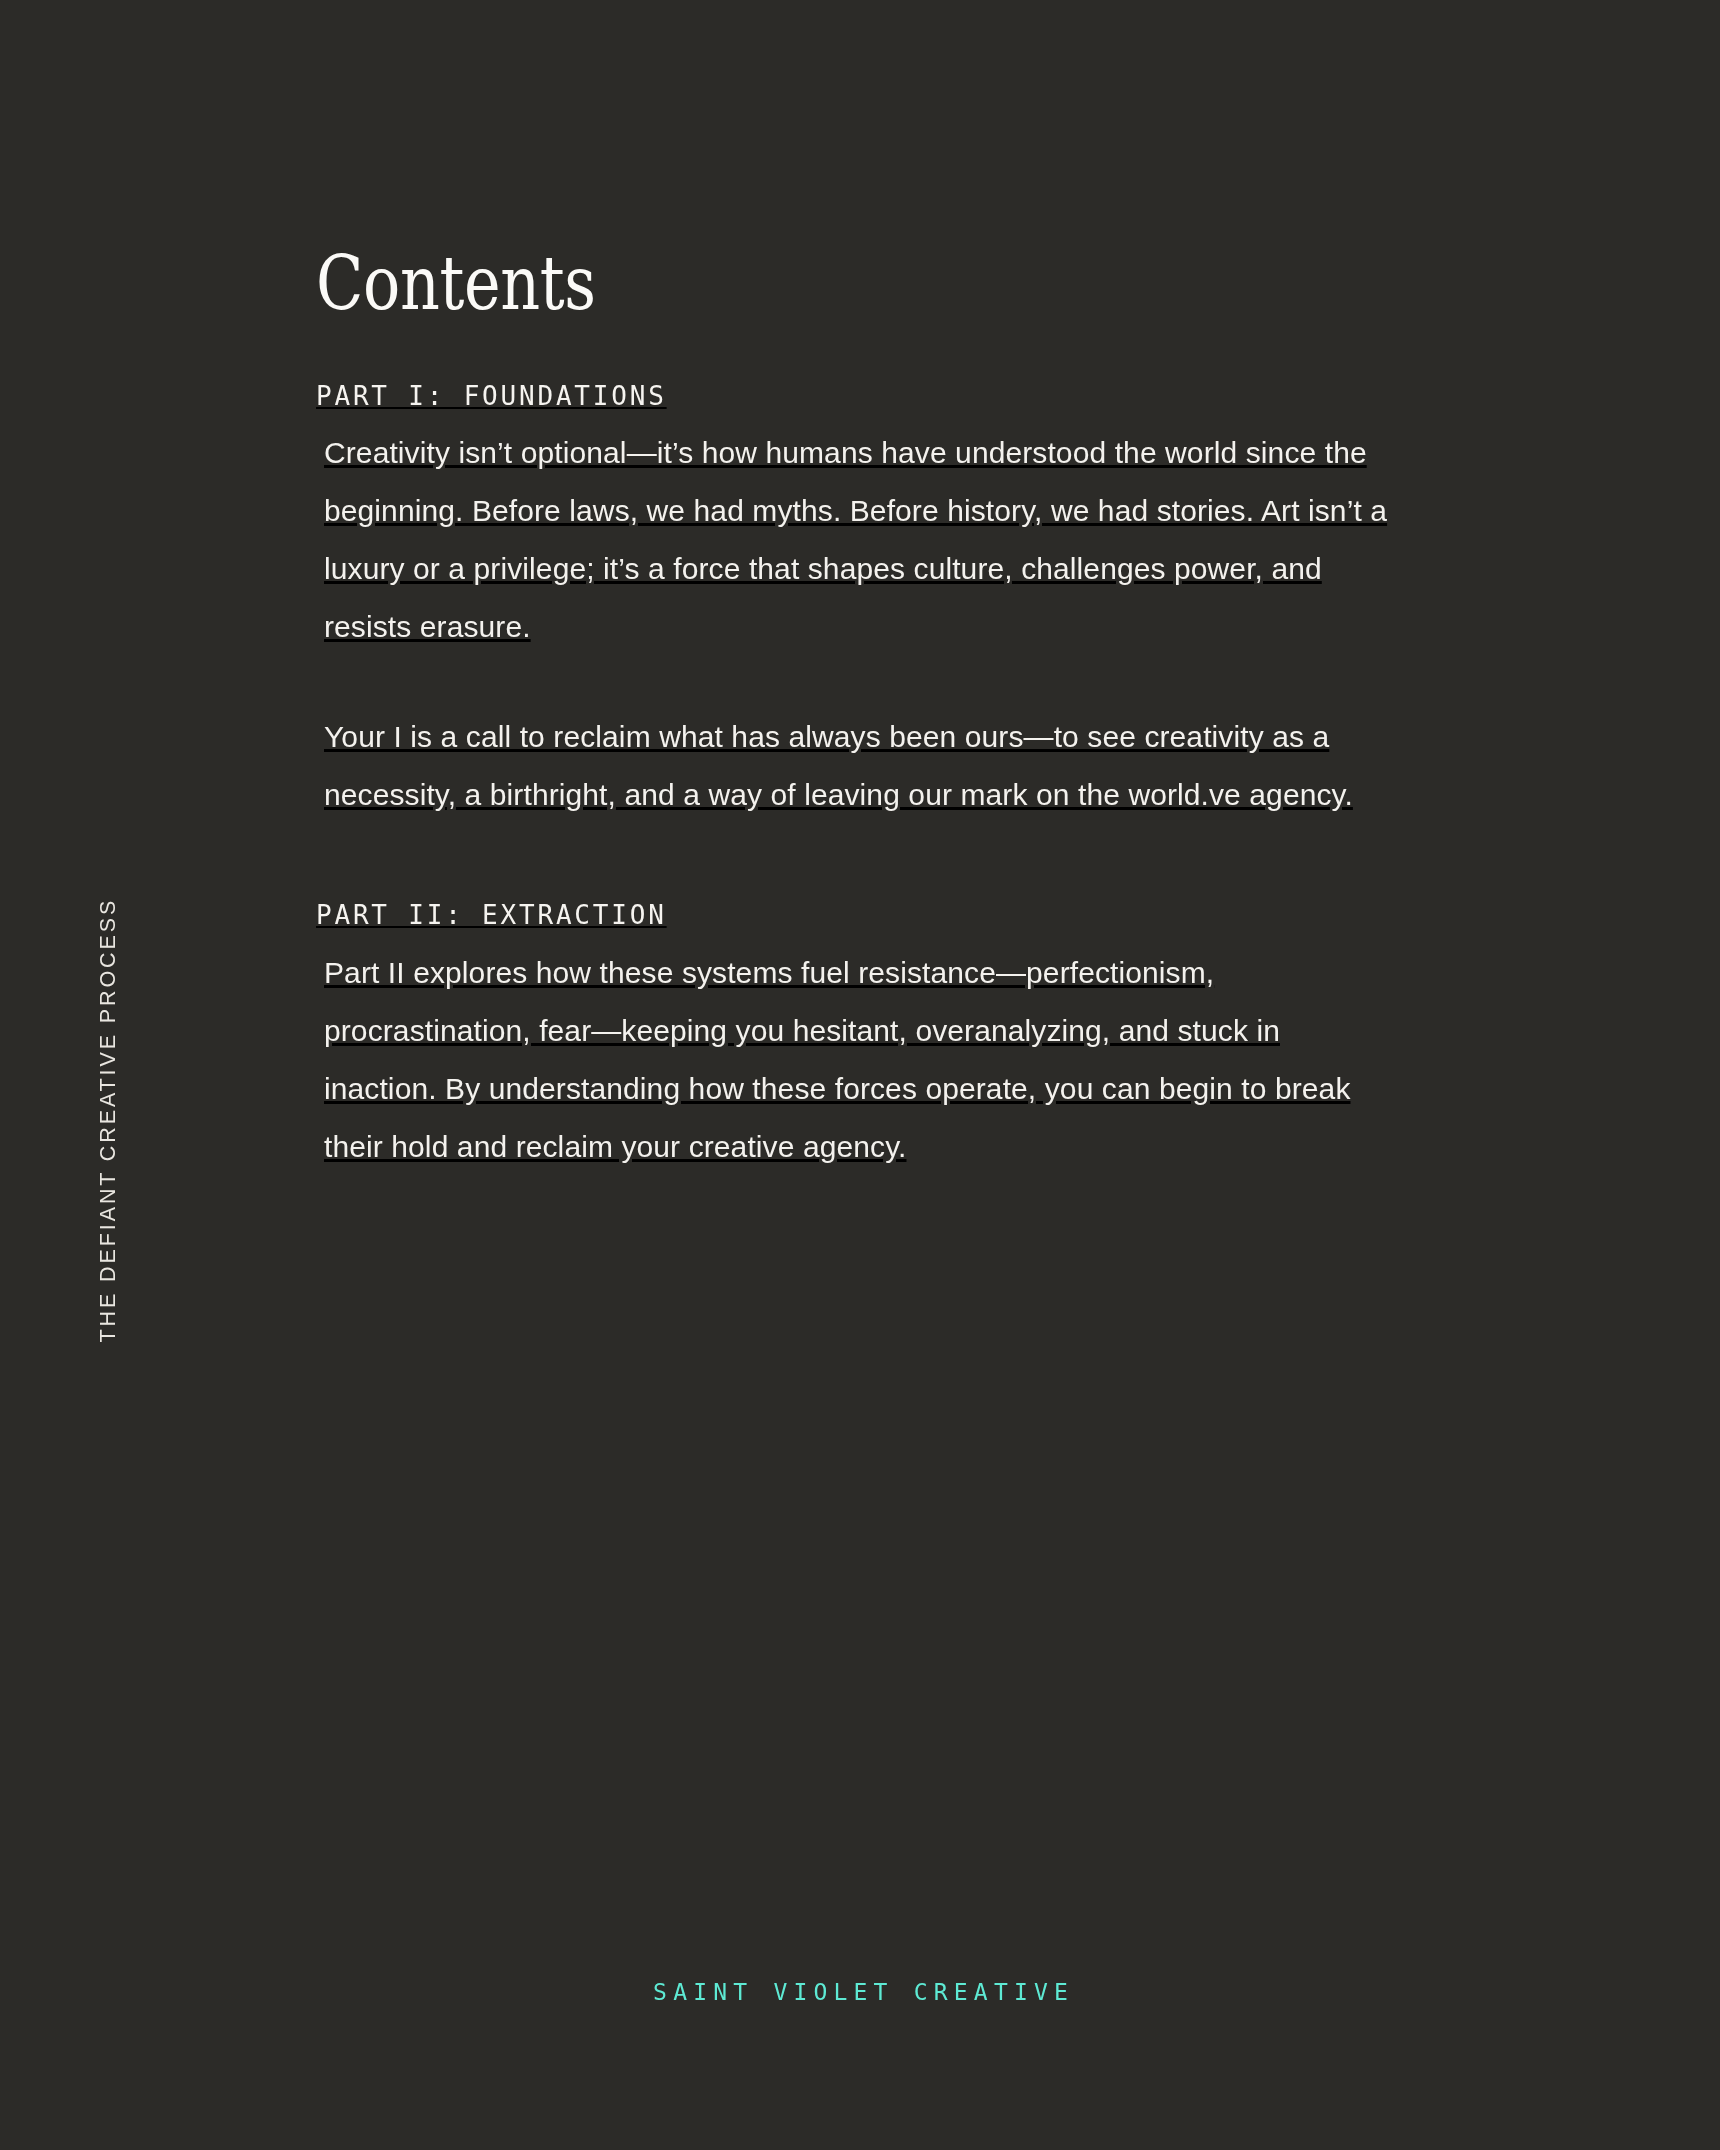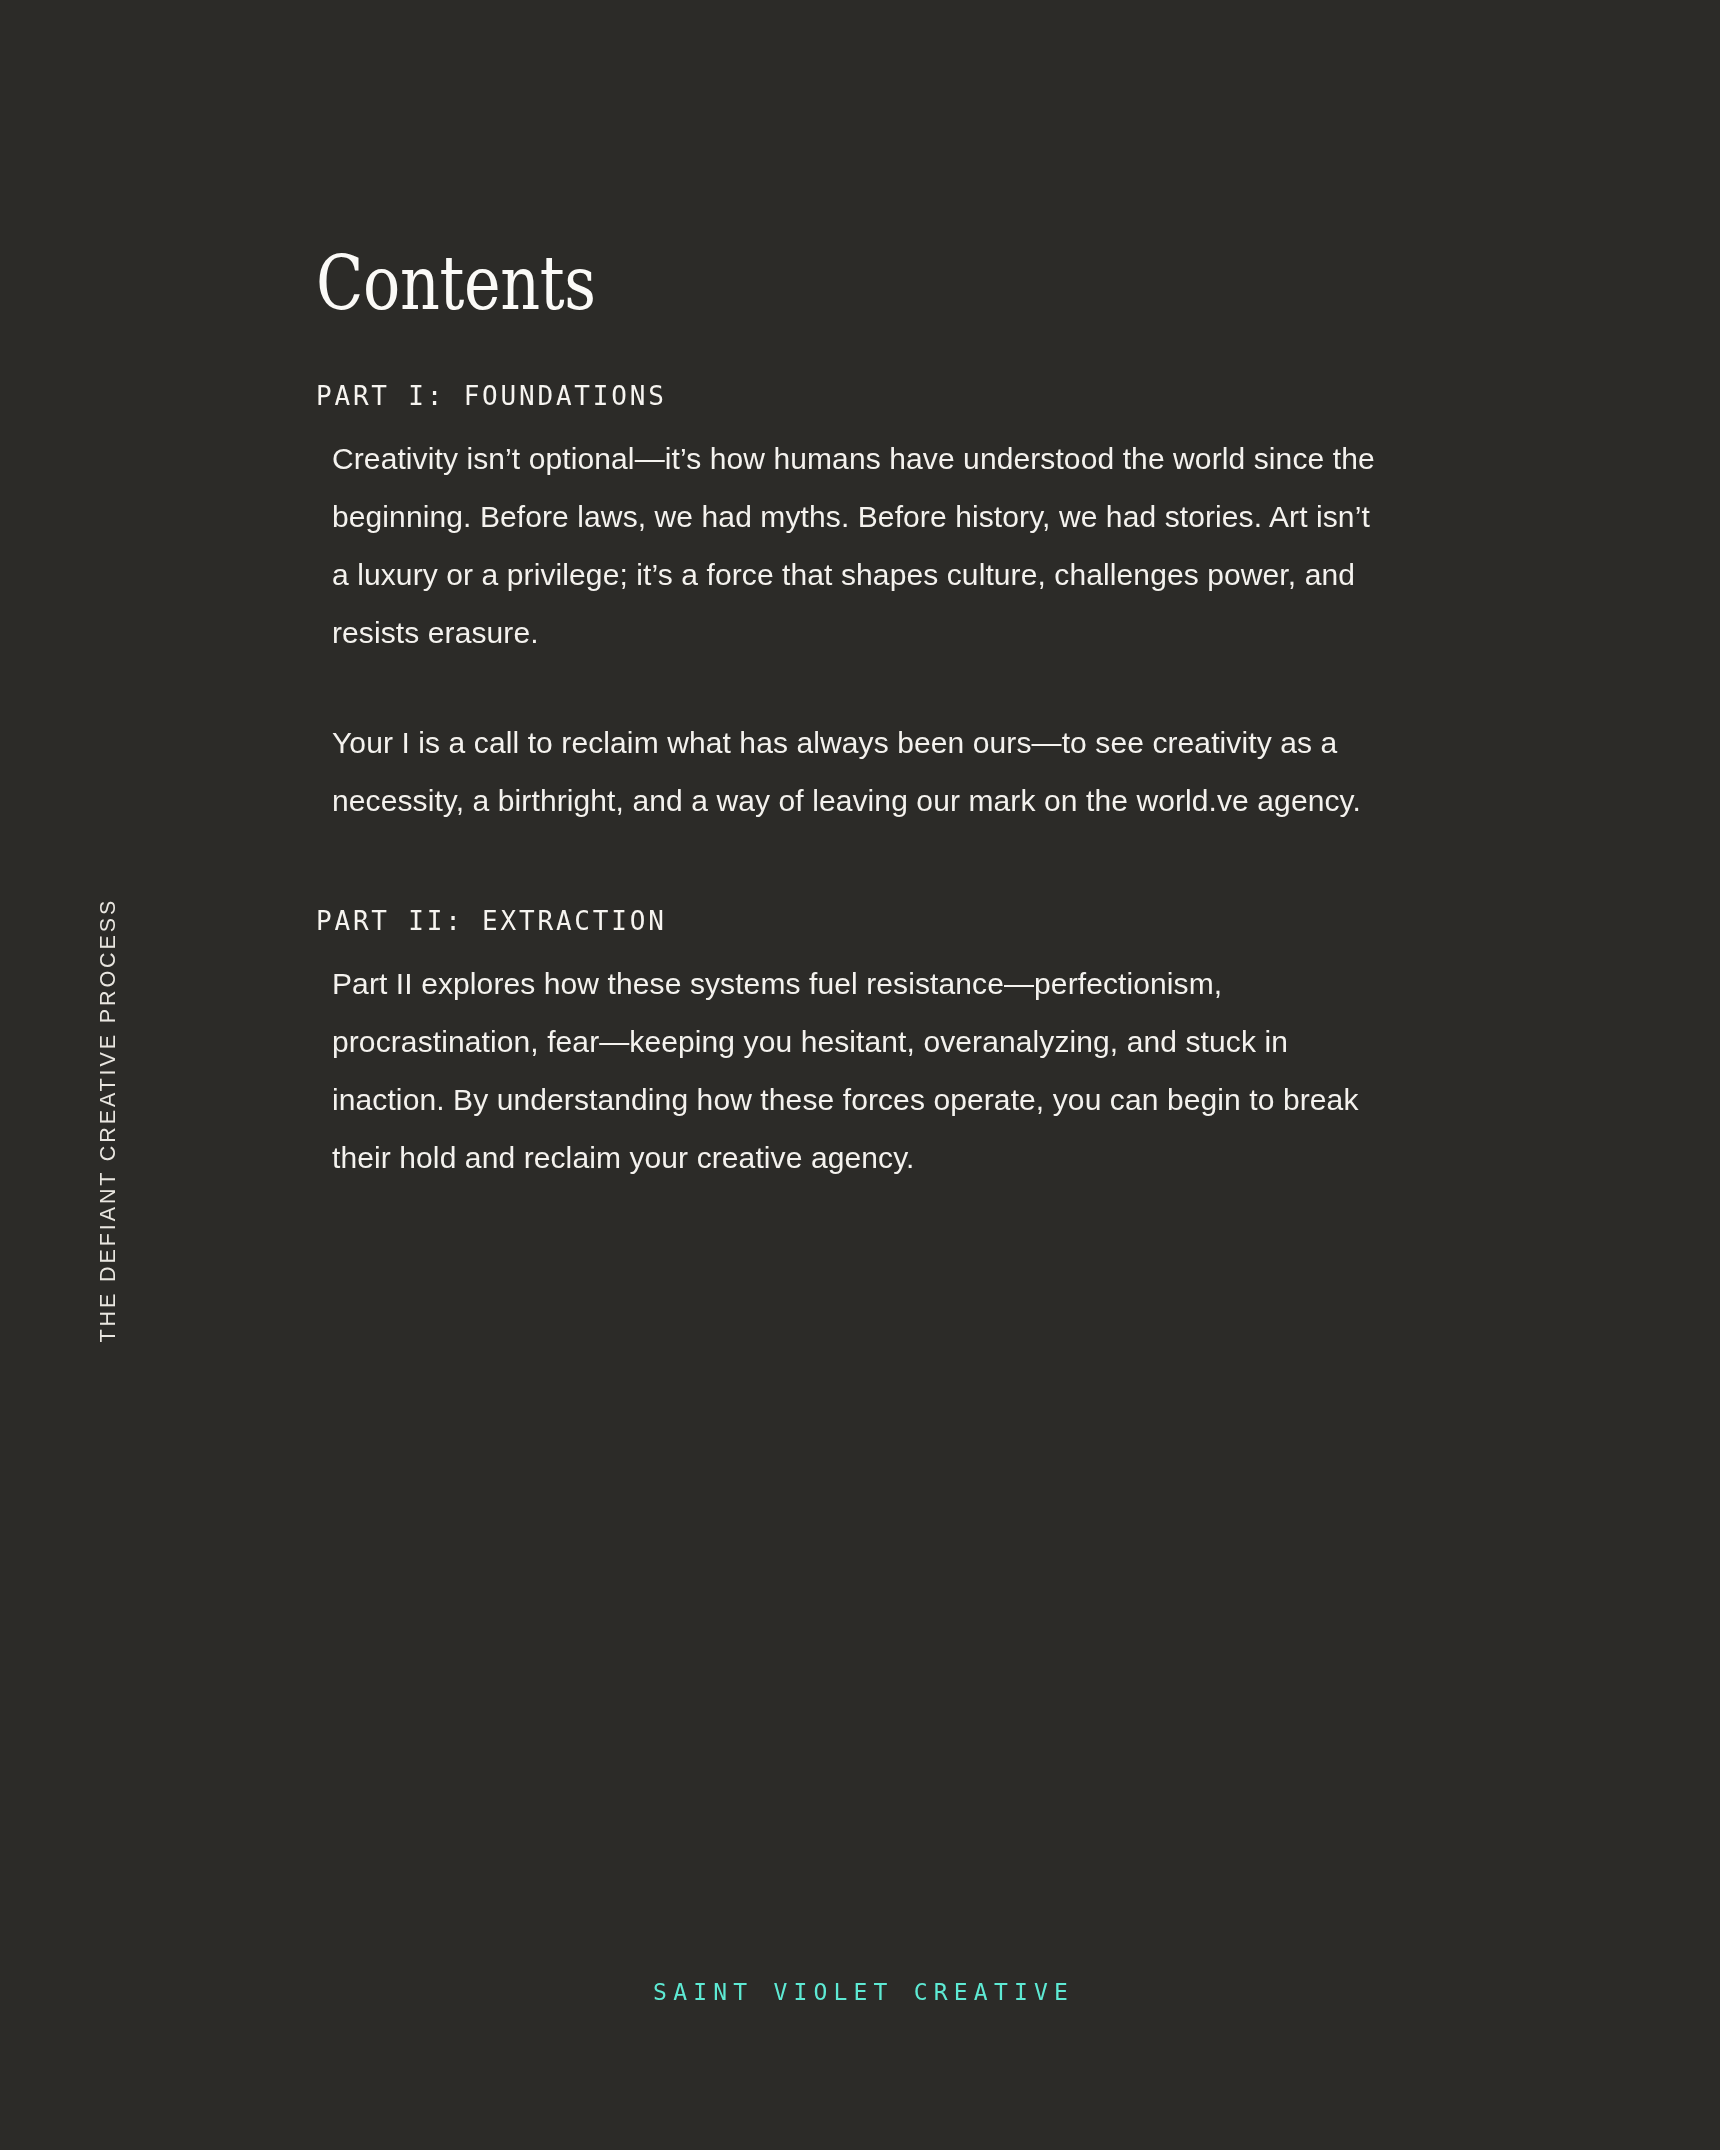--- a/index.html
+++ b/index.html
@@ -64,39 +64,40 @@
     font-weight: 400;
     letter-spacing: -0.4px;
     line-height: 1;
     font-stretch: condensed;
     transform: scaleX(0.93);
     transform-origin: left center;
   }
 
   .sections {
     margin-top: 59px;
+    text-decoration: underline;
   }
 
   .section + .section {
     margin-top: 74px;
   }
 
   .section-heading {
     margin: 0 0 10.3px 0;
     color: #f6f4f0;
     font-family: "DejaVu Sans Mono", "Liberation Mono", monospace;
     font-size: 26px;
     font-weight: 400;
     letter-spacing: 2.8px;
     line-height: 1.35;
     white-space: nowrap;
   }
 
   .para {
-    margin: 16px;
+    margin: 8px;
     color: #f4f2ee;
     font-size: 30px;
     font-weight: 400;
     line-height: 58px;
     letter-spacing: 0.1px;
     max-width: 1088px;
   }
   .para + .para {
     margin-top: 52px;
   }

